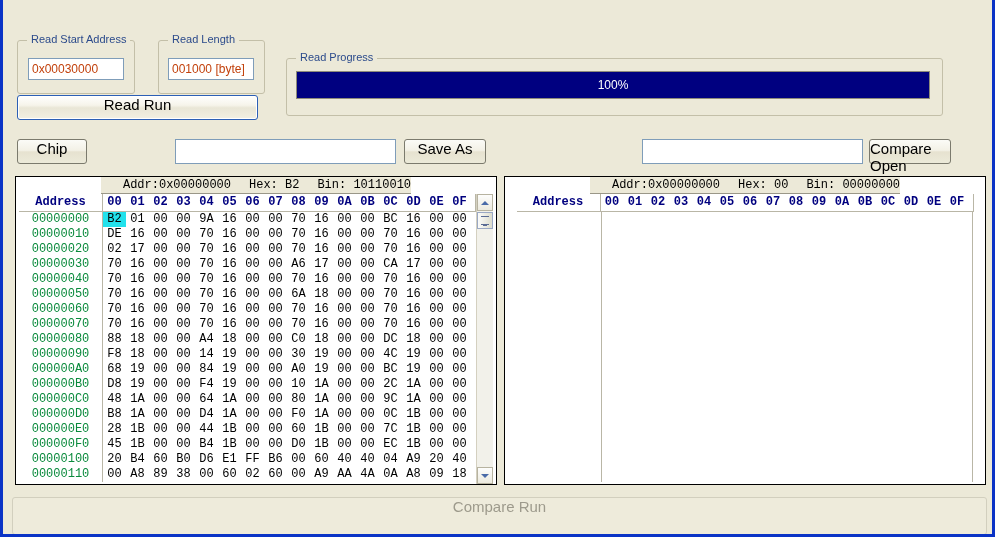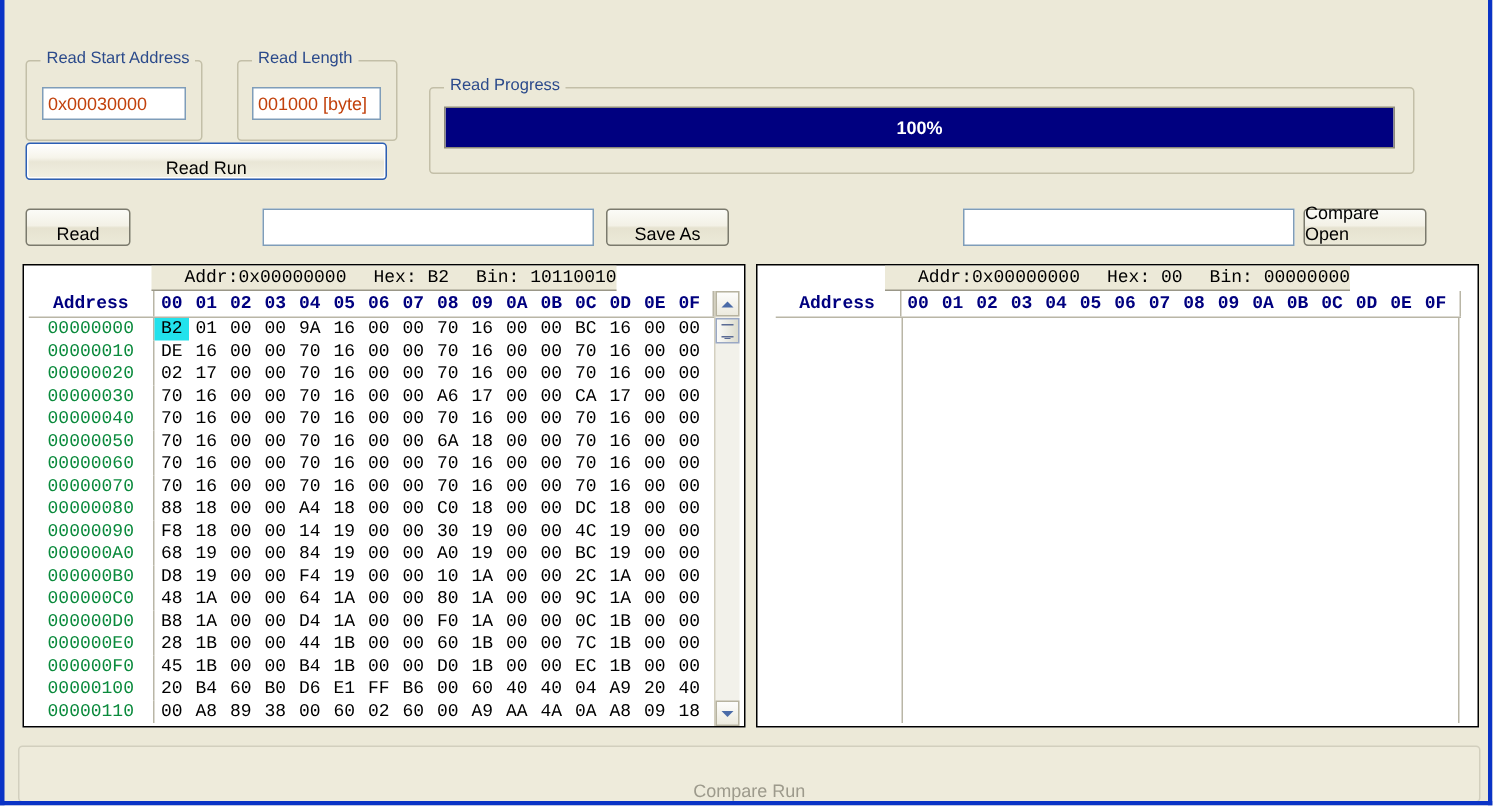--- a/index.html
+++ b/index.html
@@ -85,24 +85,24 @@
     white-space: nowrap;
   }
 
   
   .button {
     box-sizing: border-box;
     background: linear-gradient(to bottom, #fbfbf7 0%, #f3f1e6 45%, #e6e2d0 52%, #ecead9 100%);
     border: 1px solid #7b7a6d;
     border-radius: 3px;
     display: flex;
-    align-items: flex-end;
+    align-items: flex-start;
     justify-content: center;
     color: #000;
-    font-size: 12px;
+    font-size: 15px;
     cursor: pointer;
     user-select: none;
   }
   .button.primary {
     border: 1px solid #2c5fb5;
     box-shadow: inset 0 0 0 1px #ffffff;
     background: linear-gradient(to bottom, #ffffff 0%, #f6f4ea 40%, #e9e6d6 52%, #f2f0e2 100%);
   }
   .button.disabled {
     color: #9d9a8c;
@@ -124,21 +124,21 @@
   #progress-fill {
     height: 100%;
     background: #000080;
     display: flex;
     align-items: center;
     justify-content: center;
   }
   #progress-text {
     color: #ffffff;
     font-size: 12px;
-    font-weight: bold;
+    font-weight: normal;
   }
 
   
   .hexpanel {
     position: absolute;
     top: 176px;
     width: 482px;
     height: 309px;
     box-sizing: border-box;
     border: 1px solid #000000;
@@ -328,21 +328,21 @@
   <div class="groupbox" style="left:283px; top:58px; width:655px; height:56px;">
     <span class="gb-label">Read Progress</span>
     <div id="progress-outer">
       <div id="progress-fill" style="width: 100%;">
         <span id="progress-text">100%</span>
       </div>
     </div>
   </div>
 
   <div class="button" style="position:absolute; left:14px; top:139px; width:70px; height:25px;">
-    <span>Read</span>
+    <span>Chip</span>
   </div>
 
   <input class="textbox" type="text" style="position: absolute; left: 172px; top: 139px; width: 221px; height: 25px; line-height: 23px;" value="">
 
   <div class="button" style="position:absolute; left:401px; top:139px; width:82px; height:25px;">
     <span>Save As</span>
   </div>
 
   <input class="textbox" type="text" style="position: absolute; left: 639px; top: 139px; width: 221px; height: 25px; line-height: 23px;" value="">
 

